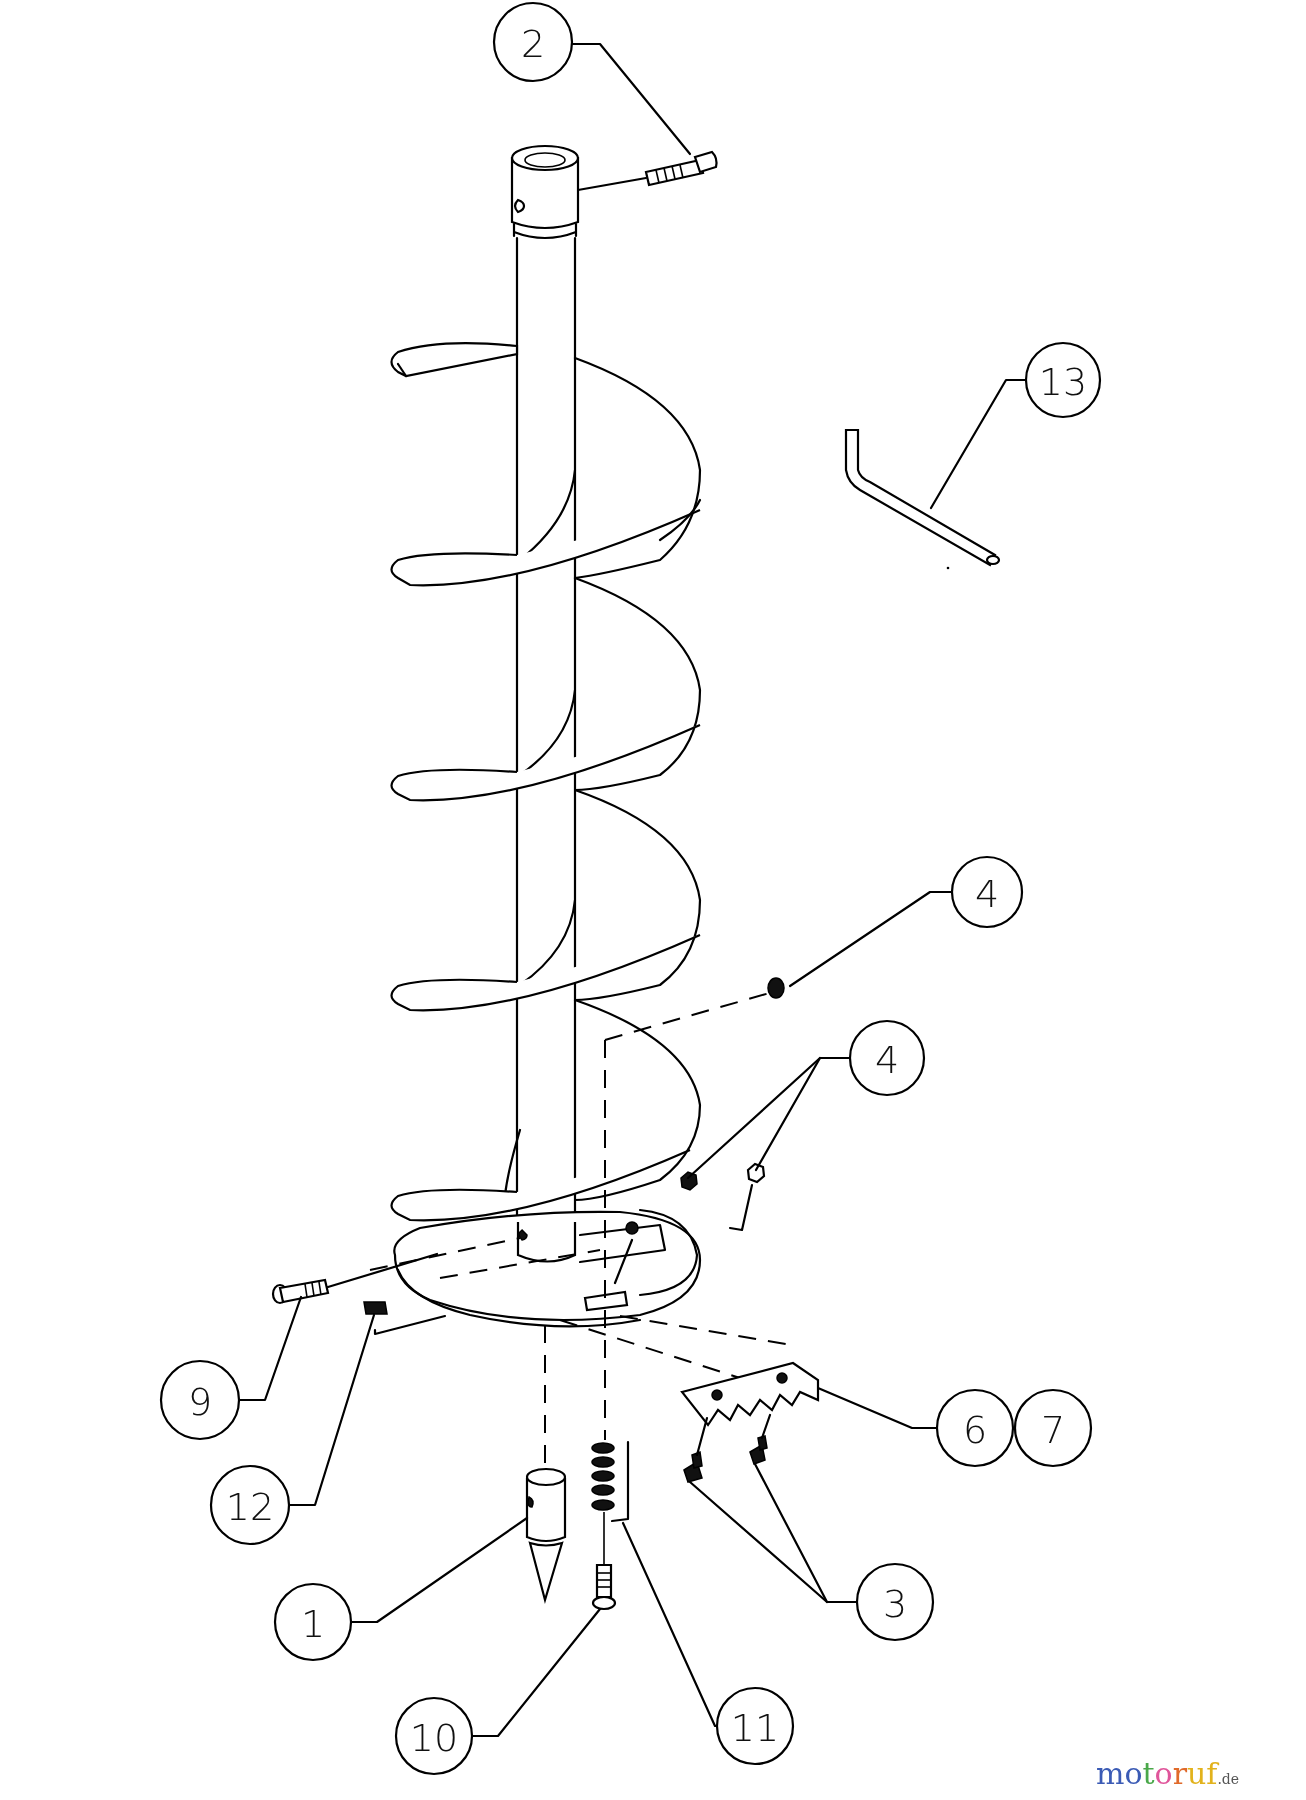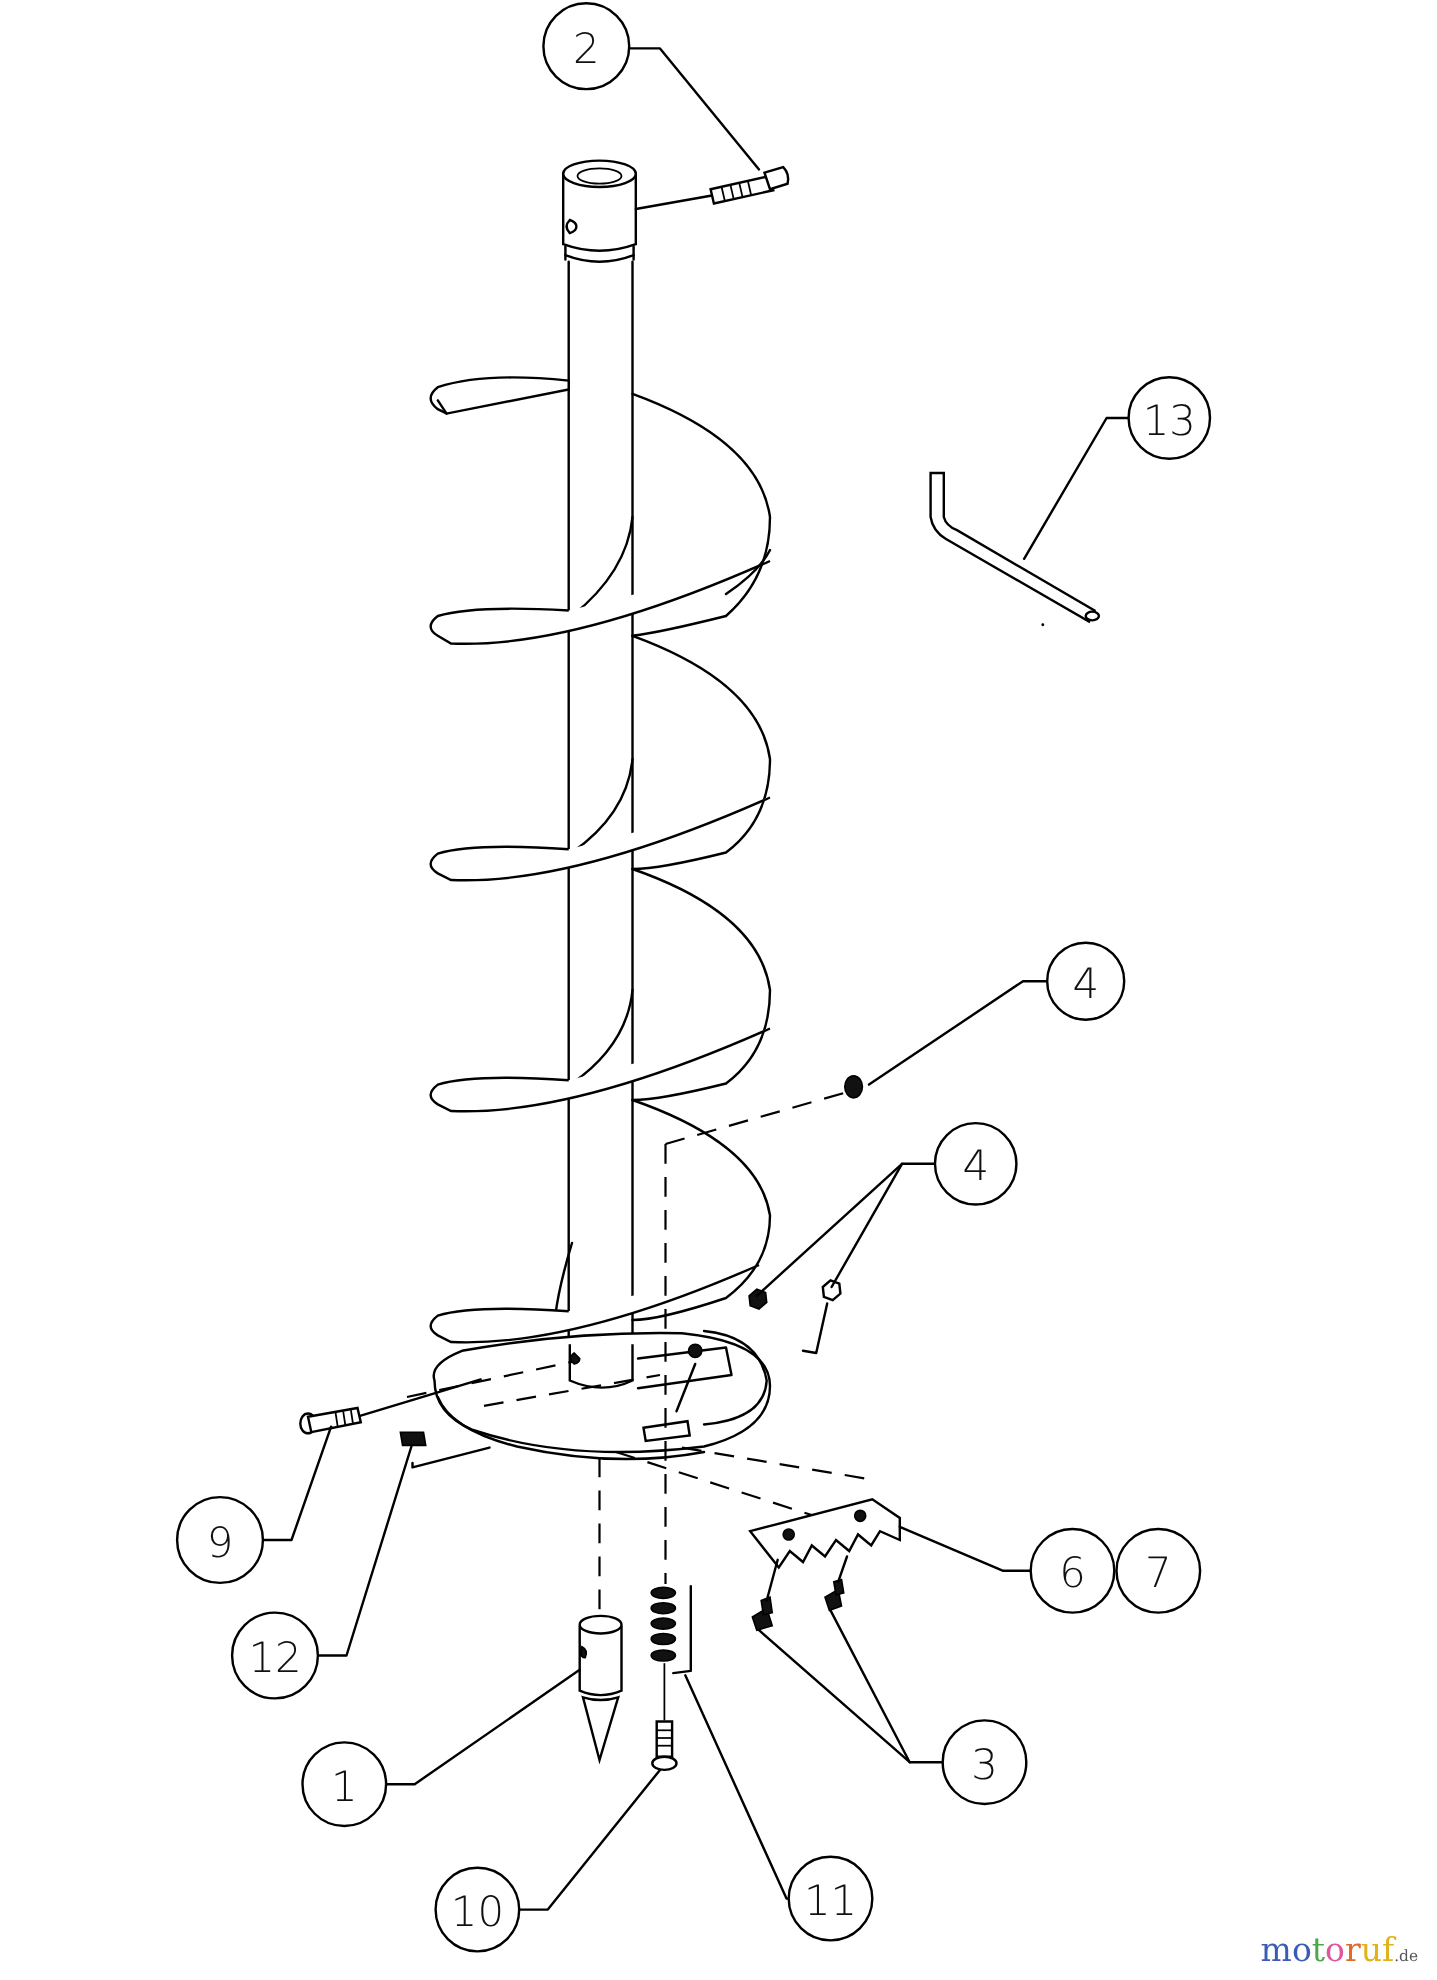--- a/index.html
+++ b/index.html
@@ -5,21 +5,21 @@
   html, body { margin:0; padding:0; background:#ffffff; }
   body { width:1306px; height:1800px; position:relative; overflow:hidden; font-family:"DejaVu Sans", sans-serif; }
   #diagram { position:absolute; left:0; top:0; width:1306px; height:1800px; }
   .ln { stroke:#000; stroke-width:2.2; fill:none; stroke-linecap:round; stroke-linejoin:round; }
   .thin { stroke:#000; stroke-width:1.6; fill:none; }
   .dash { stroke:#000; stroke-width:2; fill:none; stroke-dasharray:18 12; }
   .fillw { fill:#fff; stroke:#000; stroke-width:2.2; }
   .fillb { fill:#111; stroke:#000; stroke-width:1.5; }
   .callout circle { fill:#fff; stroke:#000; stroke-width:2.2; }
   .callout text { font-family:"DejaVu Sans", sans-serif; font-size:38px; font-weight:300; fill:#111; text-anchor:middle; dominant-baseline:central; }
-  #logo { position:absolute; left:1146px; top:1756px; font-family:"DejaVu Serif", serif; font-size:30px; letter-spacing:0px; white-space:nowrap; }
+  #logo { position:absolute; left:1096px; top:1756px; font-family:"DejaVu Serif", serif; font-size:30px; letter-spacing:0px; white-space:nowrap; }
   #logo span { display:inline-block; }
   #logo .tld { font-size:14px; color:#555; }
 </style>
 </head>
 <body>
 
 <svg id="diagram" viewBox="0 0 1306 1800" xmlns="http://www.w3.org/2000/svg">
 
   <g>
 

